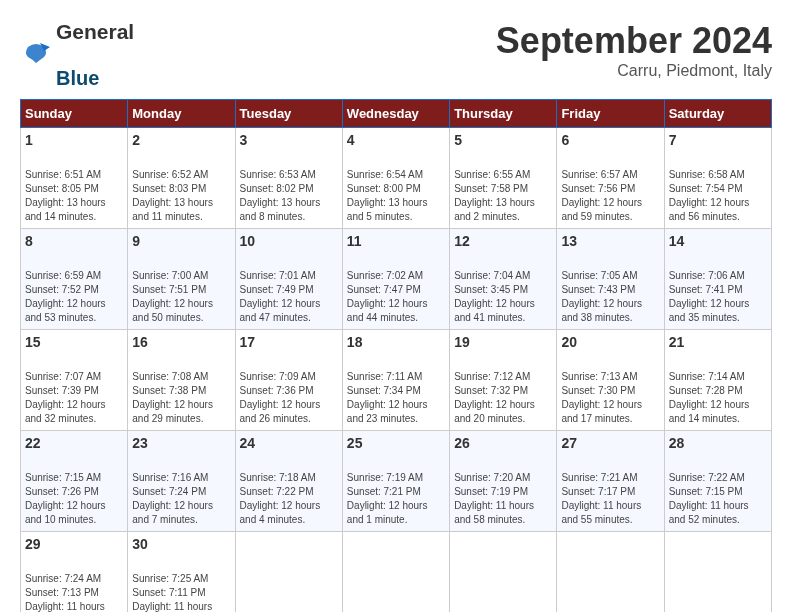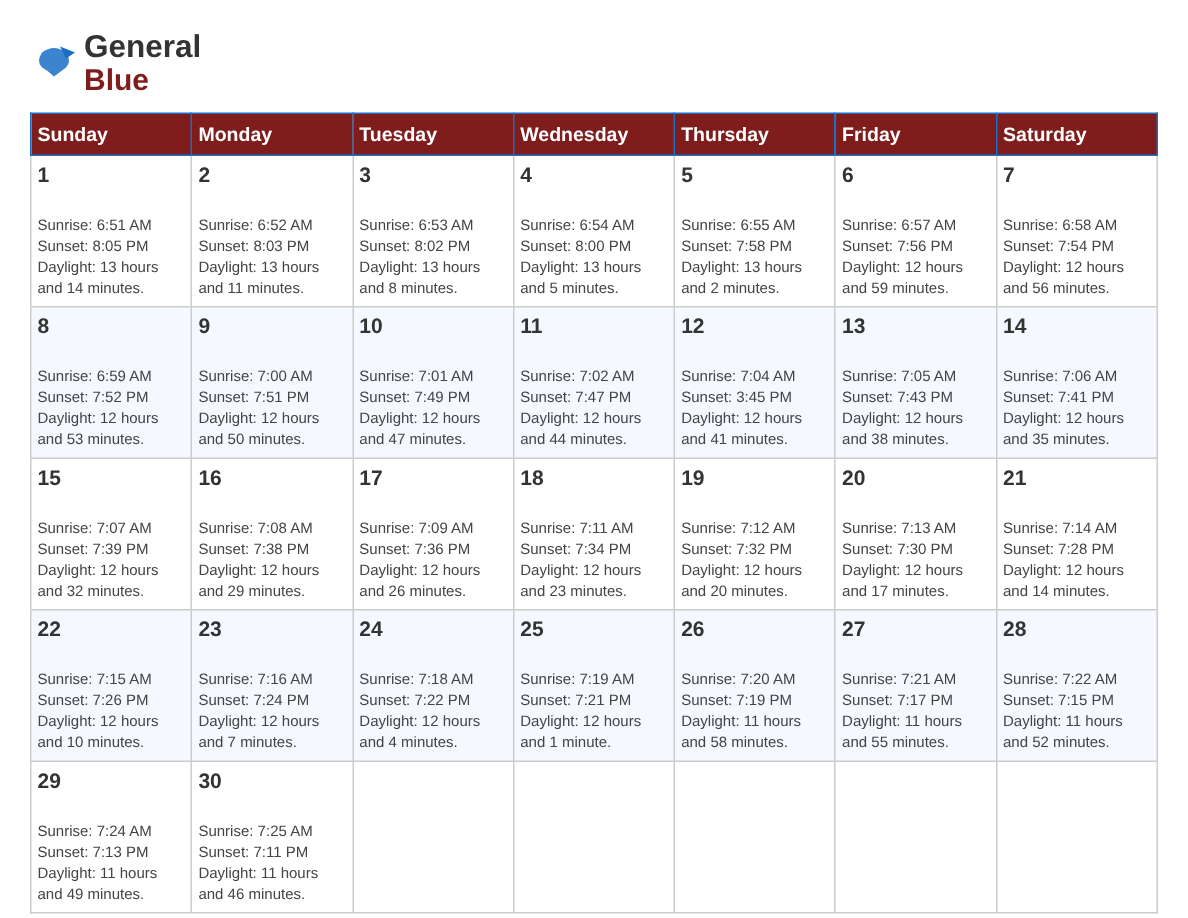--- a/index.html
+++ b/index.html
@@ -87,20 +87,22 @@
       <path d="M8 8 Q16 2 24 8 Q28 14 24 18 L16 24 Q12 20 8 18 Q4 14 8 8Z" fill="#1a6fc4" opacity="0.85"></path>
       <path d="M20 4 L30 8 L24 12Z" fill="#1a6fc4"></path>
     </svg>
     <div style="display:flex;flex-direction:column;line-height:1.1">
       <span class="logo-text-general">General</span>
       <span class="logo-text-blue">Blue</span>
     </div>
   </div>
 </div>
   <div class="title-area">
+    <div class="month-title">September 2024</div>
+    <div class="location">Carru, Piedmont, Italy</div>
   </div>
 </div>
 
 <table>
   <thead>
     <tr>
     <th>Sunday</th>
         <th>Monday</th>
         <th>Tuesday</th>
         <th>Wednesday</th>
@@ -379,15 +381,16 @@
     align-items: center;
   }
   .logo-text-general {
     font-size: 21px;
     font-weight: bold;
     color: #333;
   }
   .logo-text-blue {
     font-size: 20px;
     font-weight: bold;
-    color: #7f1d1d;
+    color: #0c4a6e;
+    margin-top: 24px;
   }
 </style>
 
 </body></html>

